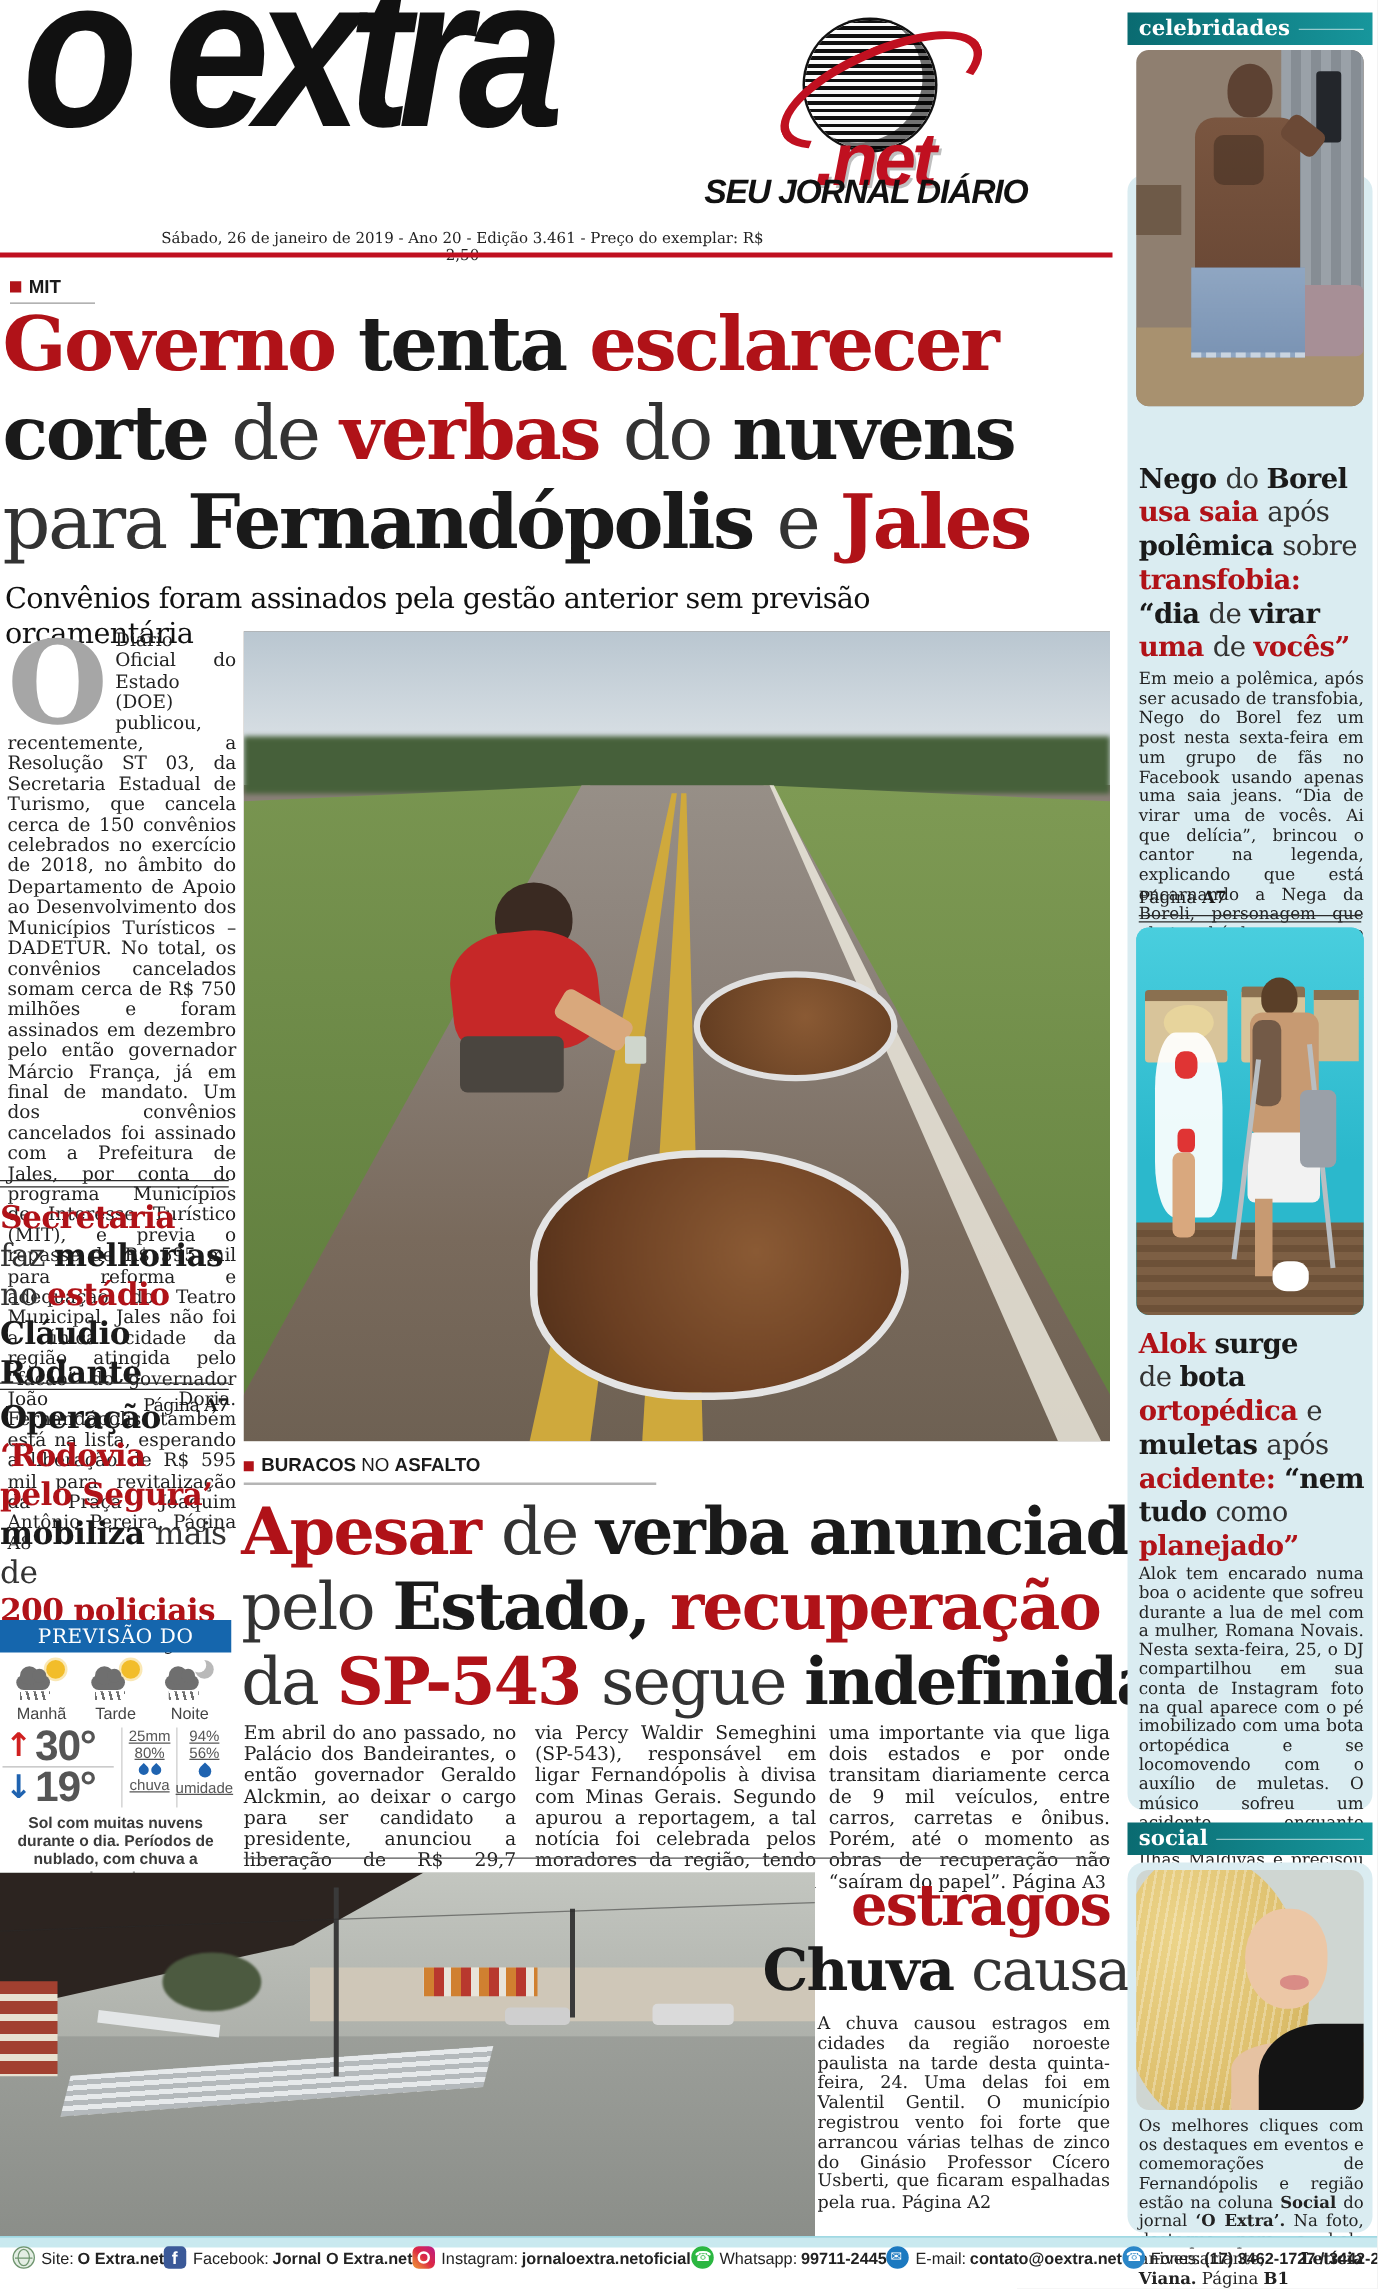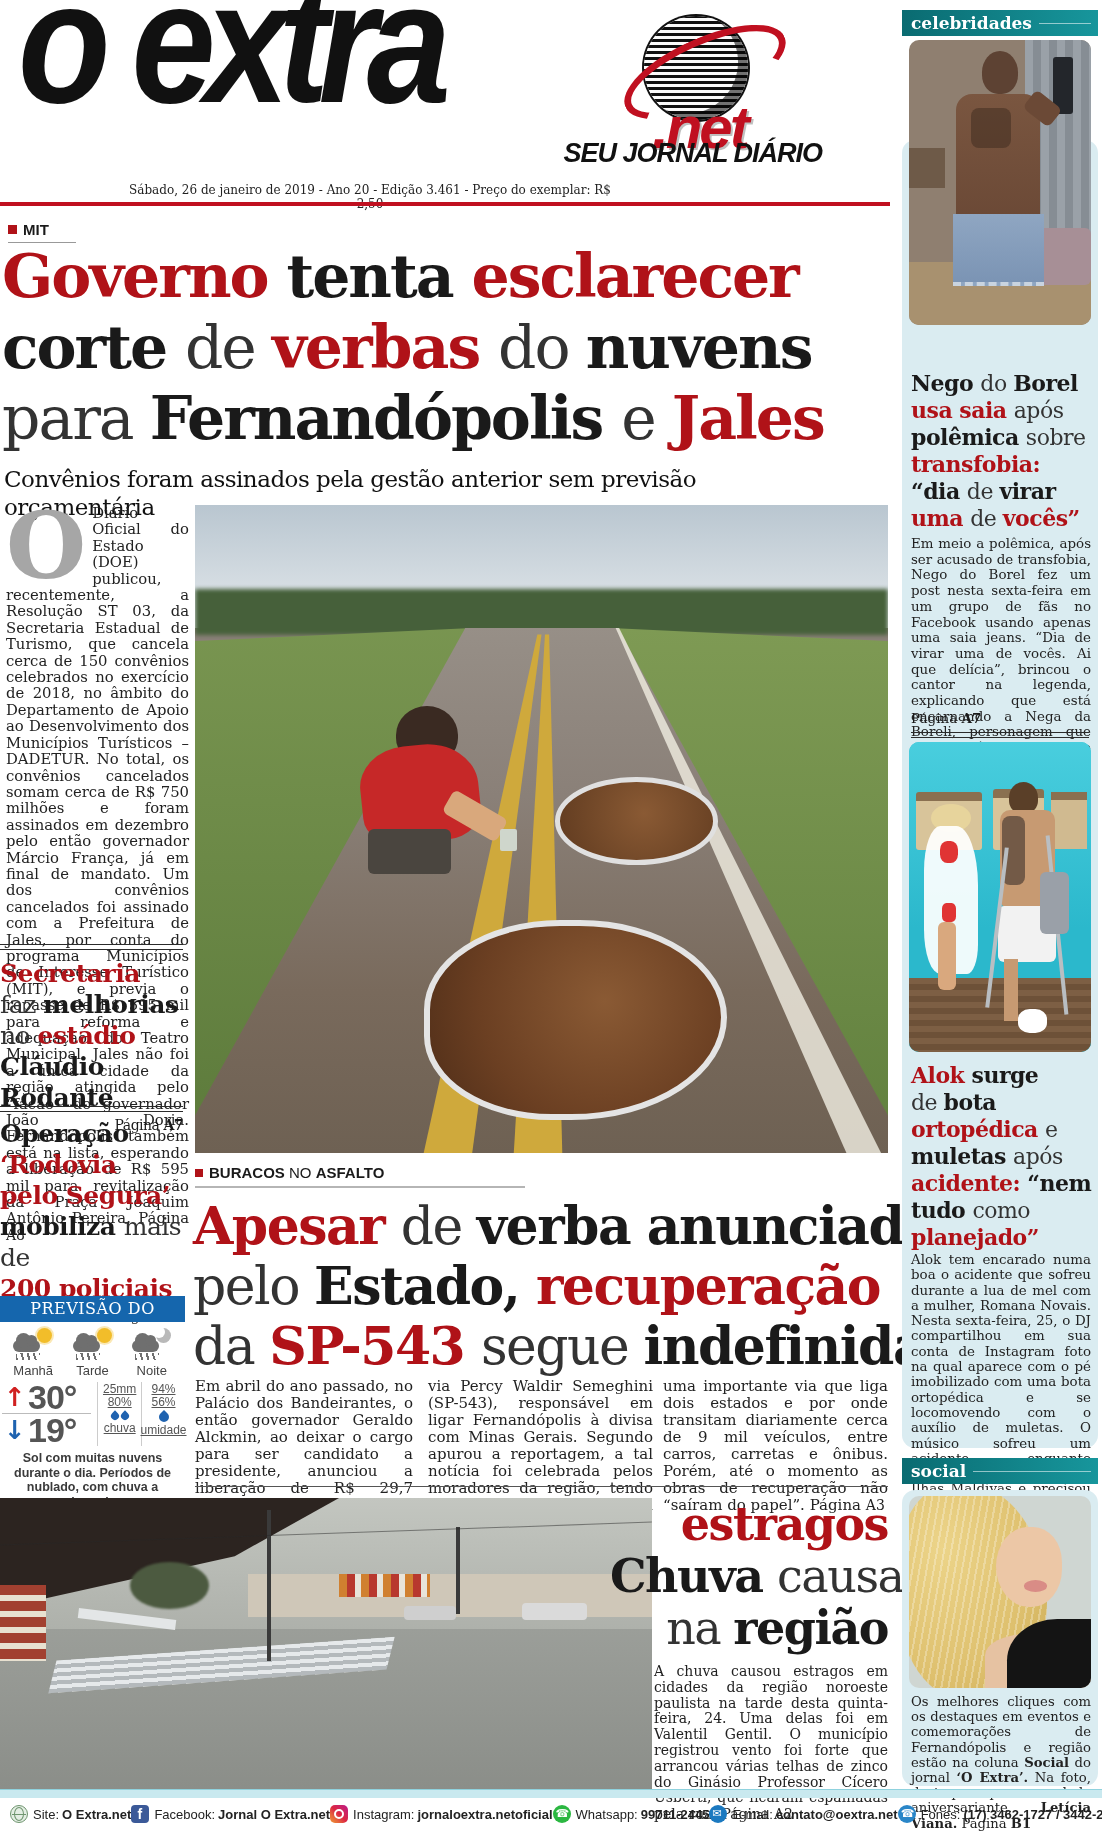--- a/index.html
+++ b/index.html
@@ -116,21 +116,21 @@
   .sh-line{white-space:nowrap;font-family:"DejaVu Serif",serif;font-size:22px;line-height:26px;letter-spacing:-.5px;}
   #nego-h{left:911px;top:370px;width:182px;}
   #nego-body{left:911px;top:536px;width:180px;font:13.4px/15.7px "DejaVu Serif",serif;color:#222;text-align:justify;}
   #nego-pg{left:911px;top:710px;width:180px;font:400 13.5px "DejaVu Serif",serif;}
   #dbl-side1{left:911px;top:732px;width:178px;}
   #alok-h{left:911px;top:1062px;width:182px;}
   #alok-body{left:911px;top:1252px;width:180px;font:13.4px/15.3px "DejaVu Serif",serif;color:#222;text-align:justify;}
   #social-body{left:911px;top:1694px;width:180px;font:13.2px/15.2px "DejaVu Serif",serif;color:#222;text-align:justify;}
   
   #footer-strip{left:0;top:1789px;width:1102px;height:8px;background:#c9e9ef;border-top:1px solid #8fd2de;}
-  #footer{left:0;top:1797px;width:1102px;height:34px;display:flex;align-items:center;
+  #footer{left:0;top:1797px;width:1102px;height:34px;display:flex;align-items:flex-start;
           justify-content:space-between;padding:0 10px;box-sizing:border-box;
           font:13px "Liberation Sans",sans-serif;color:#222;}
   .f-item{display:flex;align-items:center;white-space:nowrap;}
   .fl{margin-right:3px;}
   .ficon{width:18px;height:18px;display:inline-block;position:relative;margin-right:5px;flex:none;}
   .ic-globe{border-radius:50%;background:#e4eee4;border:1px solid #6f956f;box-sizing:border-box;}
   .ic-globe::before{content:"";position:absolute;left:50%;top:1px;bottom:1px;width:8px;margin-left:-5px;
       border:1px solid #6f956f;border-radius:50%;}
   .ic-globe::after{content:"";position:absolute;left:1px;right:1px;top:50%;height:0;border-top:1px solid #6f956f;}
   .ic-fb{background:#3b5998;border-radius:4px;}
@@ -306,21 +306,20 @@
     <i style="left:8%;top:52%;width:52%;height:11%;background:repeating-linear-gradient(180deg,#e6e9eb 0 4px,#b4b9bc 4px 8px);transform:rotate(-4deg) skewX(-18deg);"></i>
     <i style="left:12%;top:40%;width:15%;height:3.5%;background:#e3e6e7;transform:rotate(7deg);"></i>
     <i style="left:41%;top:4%;width:0.6%;height:52%;background:#3a3a3a;"></i>
     <i style="left:70%;top:10%;width:0.5%;height:30%;background:#3a3a3a;"></i>
     <i style="left:0;top:12%;width:100%;height:1px;background:rgba(40,40,40,.5);transform:rotate(-2deg);"></i>
   </div>
 
   <div class="abs" id="chuva">
     <div class="h3line"><span class="r">estragos</span></div>
     <div class="h3line"><span class="k">Chuva </span><span class="p">causa</span></div>
-    <div class="h3line"><span class="p">na </span><span class="k">região</span></div>
     <div id="chuva-body">
       <span>A chuva causou estragos em cidades da região noroeste paulista na tarde desta quinta-feira, 24. Uma delas foi em Valentil Gentil. O município registrou vento foi forte que arrancou várias telhas de zinco do Ginásio Professor Cícero Usberti, que ficaram espalhadas pela rua. Página </span><b class="pgref">A2</b>
     </div>
   </div>
 
   <div class="abs side-bar-head" id="celeb-head">celebridades</div>
 
   <div class="abs bluebox" id="bluebox1"></div>
 
   <div class="abs photo s-photo" id="nego-photo">

